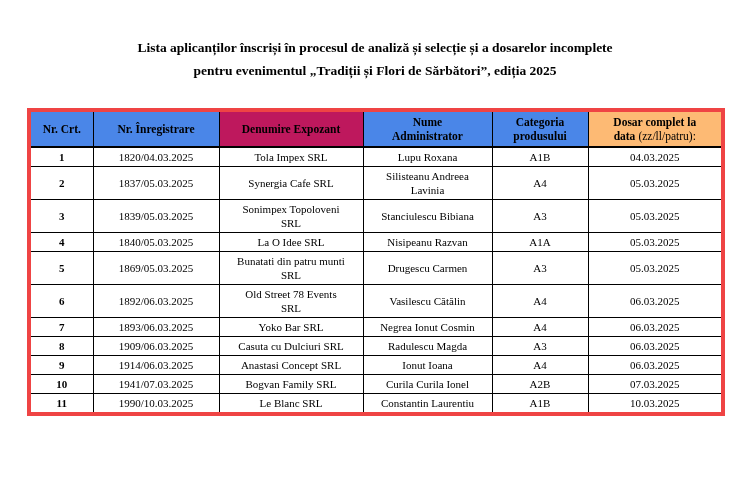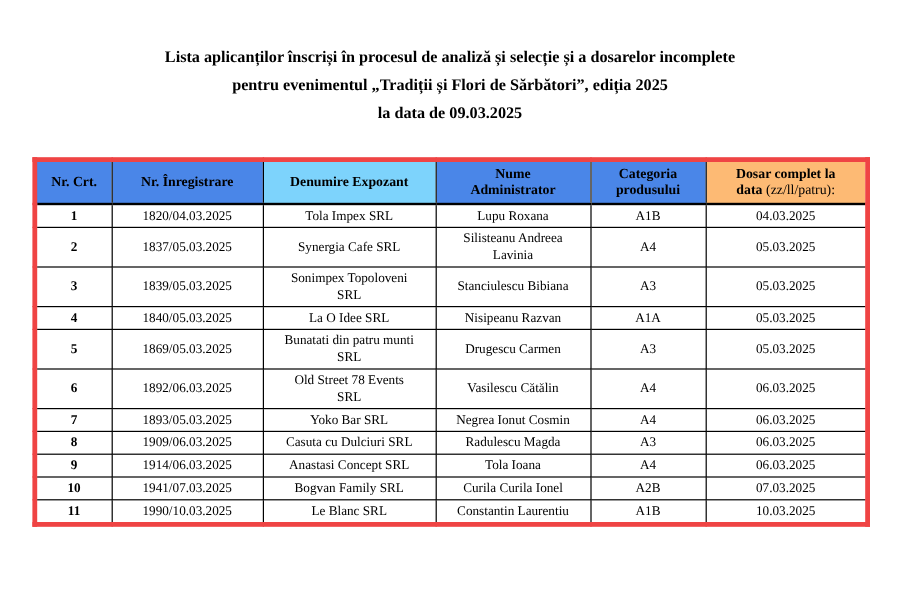--- a/index.html
+++ b/index.html
@@ -63,38 +63,37 @@
   col.c6 { width: 135px; }
 </style>
 </head>
 <body>
 
 <div class="page">
 
   <div class="title-block">
     <div class="title-line">Lista aplicanților înscriși în procesul de analiză și selecție și a dosarelor incomplete</div>
     <div class="title-line">pentru evenimentul „Tradiții și Flori de Sărbători”, ediția 2025</div>
-    <div class="title-line">la data de 09.03.2025</div>
   </div>
 
 
   <table class="applicants-table">
     <colgroup>
       <col class="c1">
         <col class="c2">
         <col class="c3">
         <col class="c4">
         <col class="c5">
         <col class="c6">
     </colgroup>
     <thead>
       <tr>
         <th style="background-color: rgb(74, 134, 232);">Nr. Crt.</th>
         <th style="background-color: rgb(74, 134, 232);">Nr. Înregistrare</th>
-        <th style="background-color: #7dd3fc; text-align: center;">Denumire Expozant</th>
+        <th style="background-color: #be185d; text-align: center;">Denumire Expozant</th>
         <th style="background-color: rgb(74, 134, 232);">Nume
 Administrator</th>
         <th style="background-color: rgb(74, 134, 232);">Categoria
 produsului</th>
         <th style="background-color: #fdba74;"><span>Dosar complet la
 data</span><span class="h-suffix">(zz/ll/patru):</span></th>
       </tr>
     </thead>
     <tbody>
         <tr>
@@ -144,39 +143,39 @@
           <td class="col-nr">6</td>
           <td>1892/06.03.2025</td>
           <td>Old Street 78 Events
 SRL</td>
           <td>Vasilescu Cătălin</td>
           <td>A4</td>
           <td>06.03.2025</td>
         </tr>
         <tr>
           <td class="col-nr">7</td>
-          <td>1893/05.03.2025</td>
+          <td>1893/06.03.2025</td>
           <td>Yoko Bar SRL</td>
           <td>Negrea Ionut Cosmin</td>
           <td>A4</td>
           <td>06.03.2025</td>
         </tr>
         <tr>
           <td class="col-nr">8</td>
           <td>1909/06.03.2025</td>
           <td>Casuta cu Dulciuri SRL</td>
           <td>Radulescu Magda</td>
           <td>A3</td>
           <td>06.03.2025</td>
         </tr>
         <tr>
           <td class="col-nr">9</td>
           <td>1914/06.03.2025</td>
           <td>Anastasi Concept SRL</td>
-          <td>Tola Ioana</td>
+          <td>Ionut Ioana</td>
           <td>A4</td>
           <td>06.03.2025</td>
         </tr>
         <tr>
           <td class="col-nr">10</td>
           <td>1941/07.03.2025</td>
           <td>Bogvan Family SRL</td>
           <td>Curila Curila Ionel</td>
           <td>A2B</td>
           <td>07.03.2025</td>

